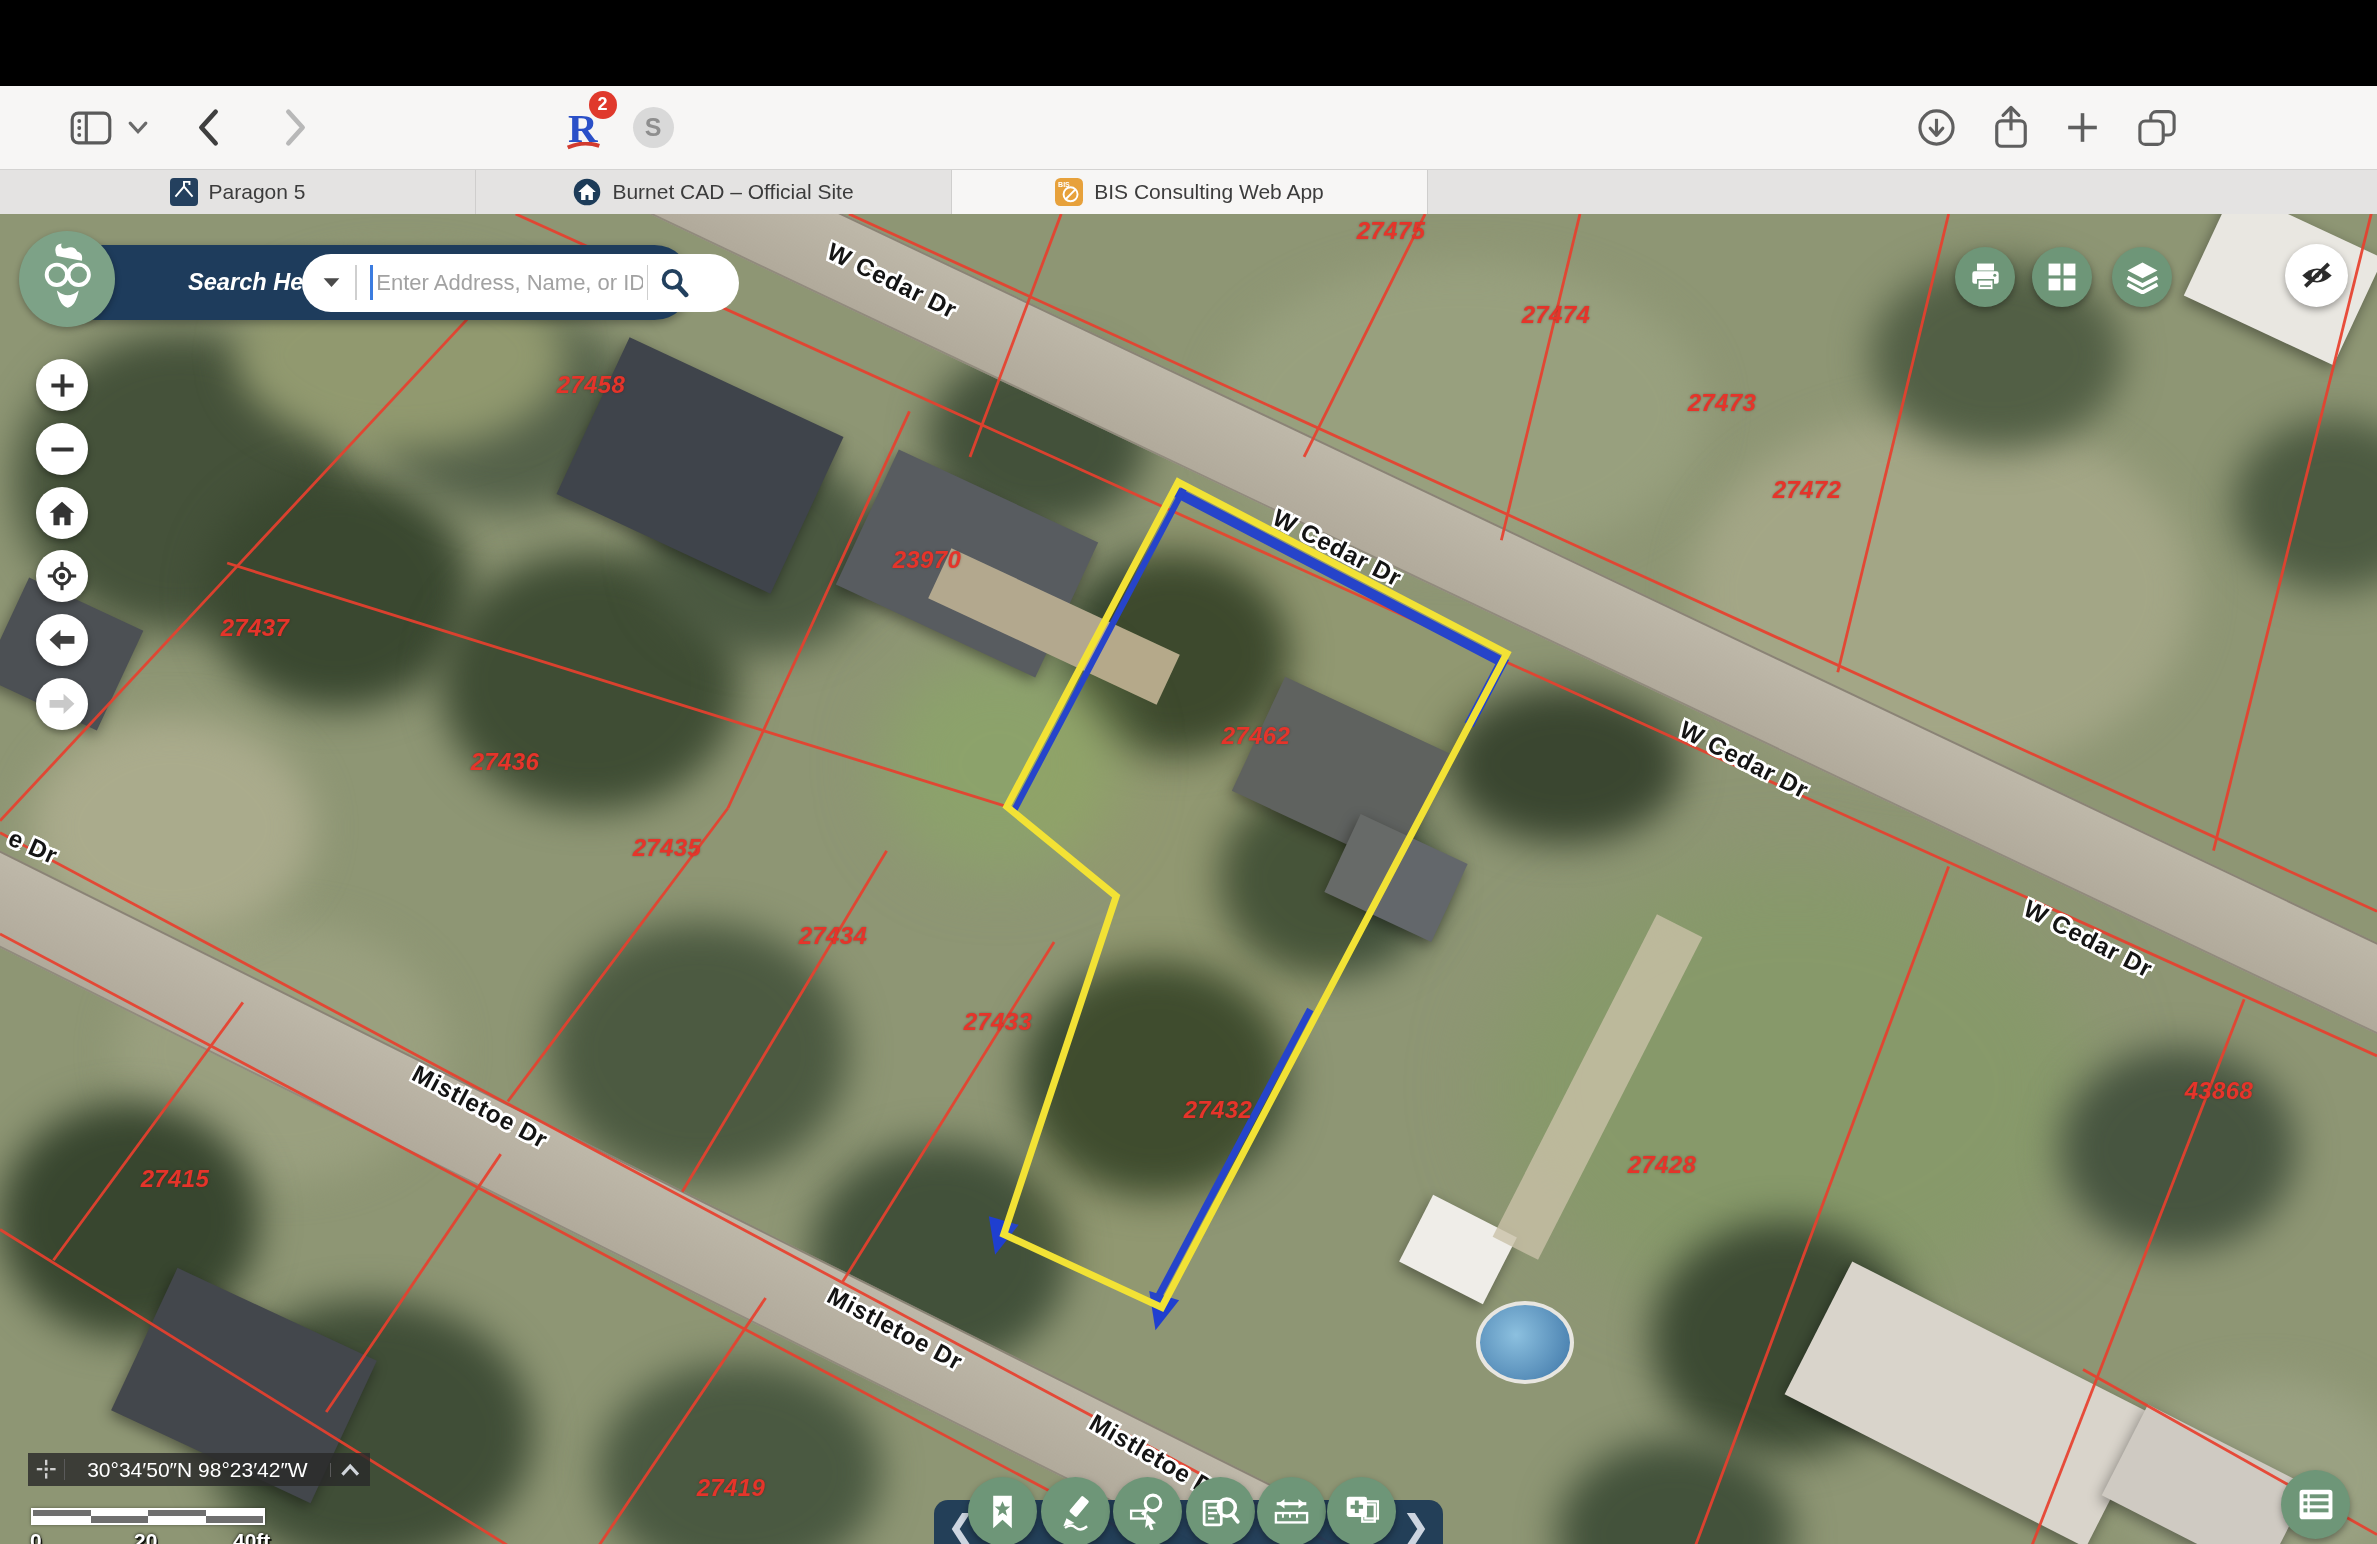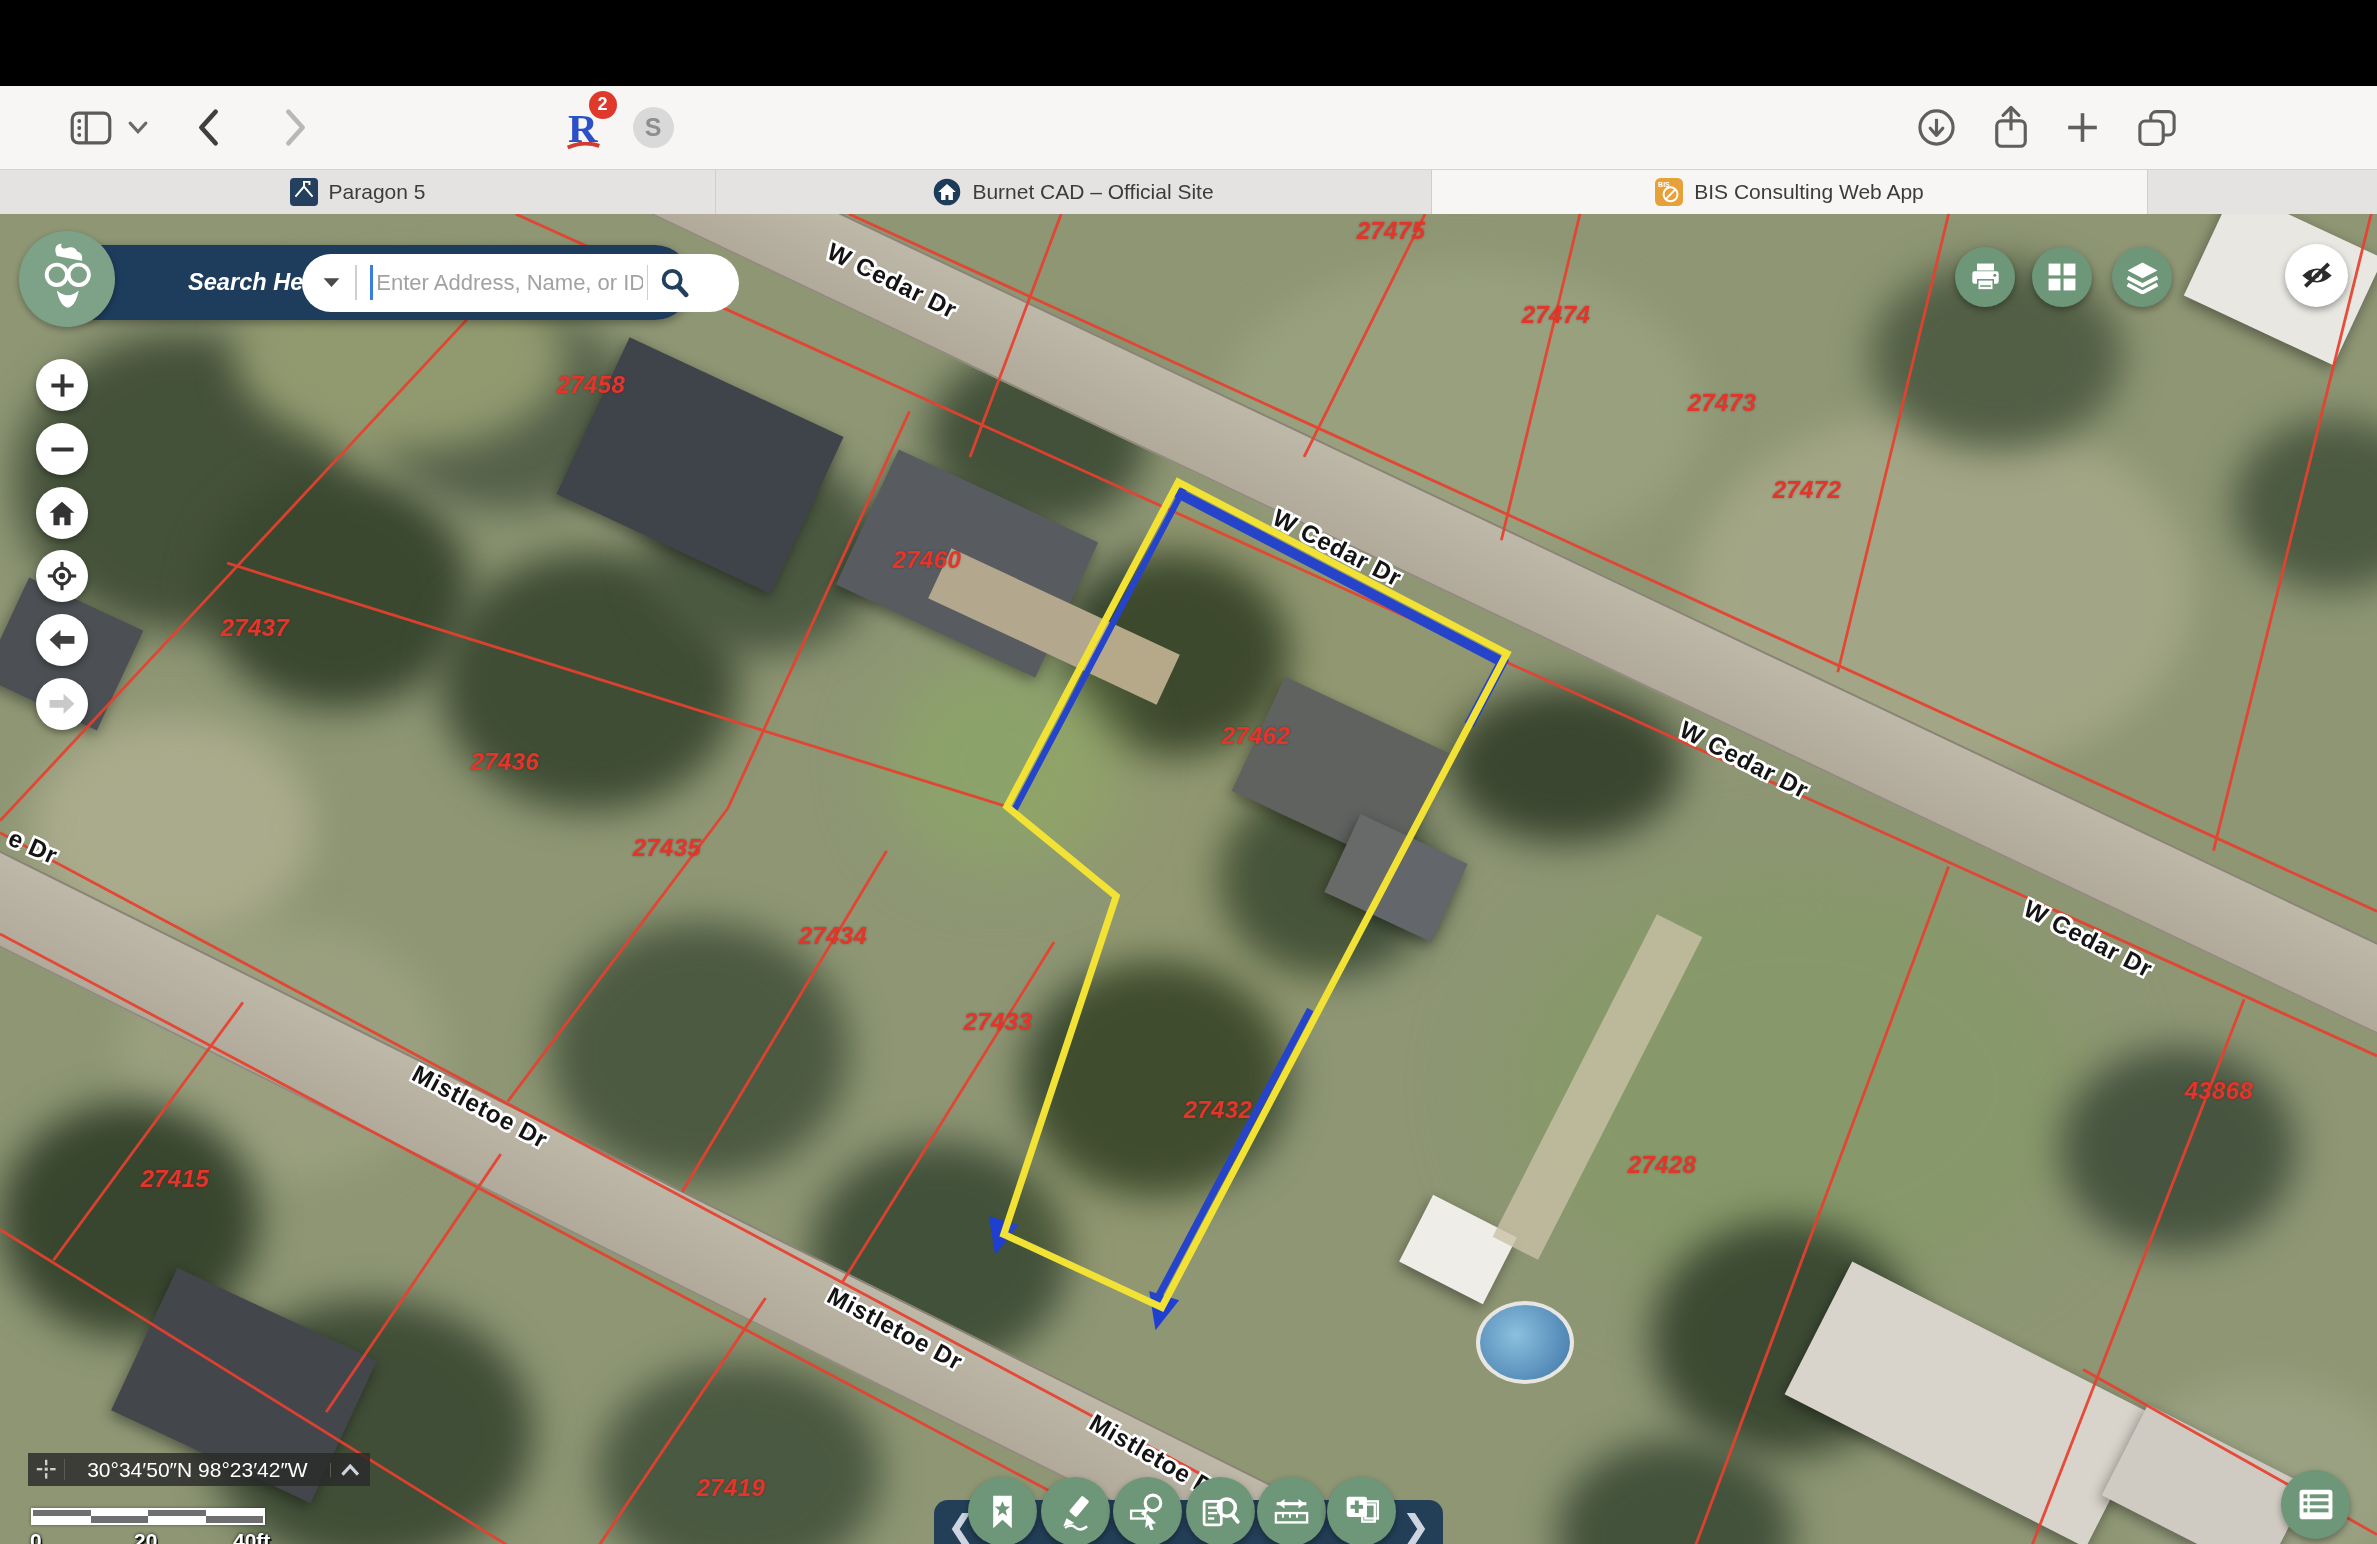--- a/index.html
+++ b/index.html
@@ -3,21 +3,21 @@
 <meta charset="utf-8">
 <style>
   html,body{margin:0;padding:0;}
   body{width:2377px;height:1544px;overflow:hidden;font-family:"Liberation Sans",sans-serif;background:#000;position:relative;}
   .abs{position:absolute;}
   
   #menubar{left:0;top:0;width:2377px;height:86px;background:#000;}
   #toolbar{left:0;top:86px;width:2377px;height:83px;background:#f7f6f5;border-bottom:0.8px solid #d4d3d2;display:flex;align-items:center;}
   .tb-icon{color:#5a5a5a;display:flex;align-items:center;justify-content:center;}
   #tabbar{left:0;top:170px;width:2377px;height:44px;background:#e4e3e2;display:flex;}
-  .tab{width:716px;height:44px;box-sizing:border-box;border-right:0.8px solid #cfcecd;display:flex;align-items:center;justify-content:center;gap:11px;background:#e4e3e2;}
+  .tab{width:476px;height:44px;box-sizing:border-box;border-right:0.8px solid #cfcecd;display:flex;align-items:center;justify-content:center;gap:11px;background:#e4e3e2;}
   .tab.active{background:#f7f6f5;}
   .tab-label{font-size:21px;color:#3c3c3c;white-space:nowrap;}
   .favicon{width:28px;height:28px;flex:0 0 auto;display:flex;align-items:center;justify-content:center;}
   #urlfield{left:712px;top:99px;width:963px;height:57px;background:#eceaea;border:0.8px solid #dddbdb;border-radius:12.6px;display:flex;align-items:center;justify-content:center;position:absolute;}
   #urltext{font-size:23.6px;color:#3a3a3a;}
   
   #map{left:0;top:214px;width:2377px;height:1330px;overflow:hidden;background:#8e9674;}
   .blob{position:absolute;border-radius:50%;filter:blur(19px);}
   .road{position:absolute;background:linear-gradient(#beb8a9,#b1aa9b);border-top:2.4px solid rgba(90,85,72,.45);border-bottom:2.4px solid rgba(90,85,72,.45);}
   .roof{position:absolute;box-shadow:0 4.7px 14px rgba(0,0,0,.4);}
@@ -249,21 +249,21 @@
       <polygon points="1499,341 1917,559 1478,1391 1277,1298 1420,868 1281,754" fill="rgba(246,225,28,0.03)" stroke="#f2e235" stroke-width="9" stroke-linejoin="miter"></polygon>
     </g>
   </svg>
 
   <div id="parcel-layer">
       <span class="parcel-label" style="left: 1391px; top: 16.5px;">27475</span>
       <span class="parcel-label" style="left: 1556px; top: 101px;">27474</span>
       <span class="parcel-label" style="left: 1722px; top: 189px;">27473</span>
       <span class="parcel-label" style="left: 1807px; top: 276px;">27472</span>
       <span class="parcel-label" style="left: 591px; top: 171px;">27458</span>
-      <span class="parcel-label" style="left: 927px; top: 346px;">27460</span>
+      <span class="parcel-label" style="left: 927px; top: 346px;">23970</span>
       <span class="parcel-label" style="left: 255px; top: 414px;">27437</span>
       <span class="parcel-label" style="left: 505px; top: 548px;">27436</span>
       <span class="parcel-label" style="left: 667px; top: 634px;">27435</span>
       <span class="parcel-label" style="left: 833px; top: 722px;">27434</span>
       <span class="parcel-label" style="left: 998px; top: 808px;">27433</span>
       <span class="parcel-label" style="left: 1218px; top: 896px;">27432</span>
       <span class="parcel-label" style="left: 1256px; top: 522px;">27462</span>
       <span class="parcel-label" style="left: 2219px; top: 877px;">43868</span>
       <span class="parcel-label" style="left: 1662px; top: 951px;">27428</span>
       <span class="parcel-label" style="left: 175px; top: 965px;">27415</span>

